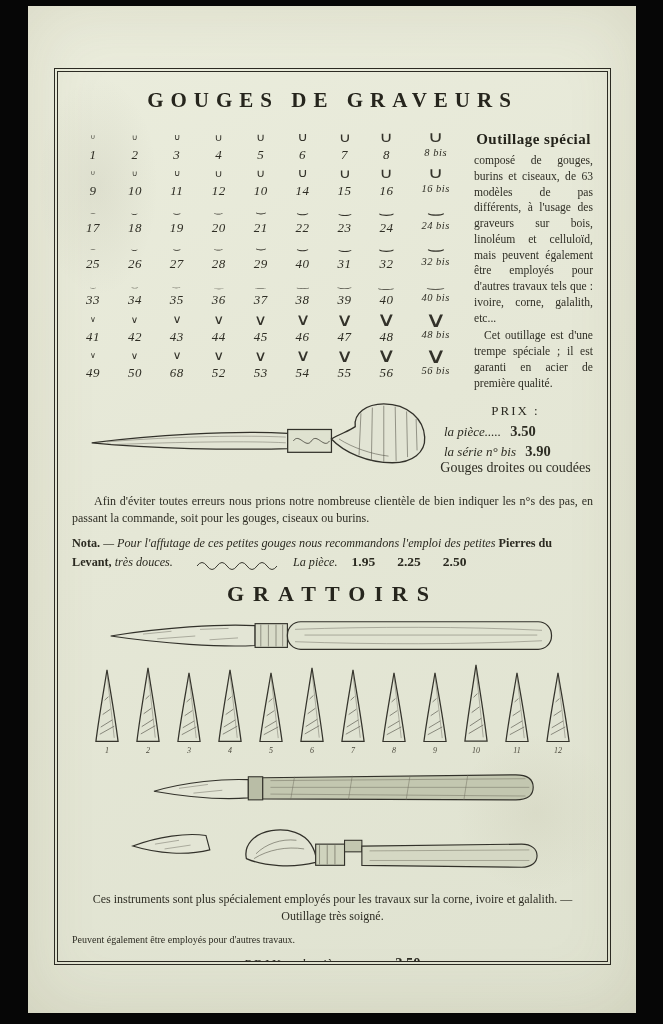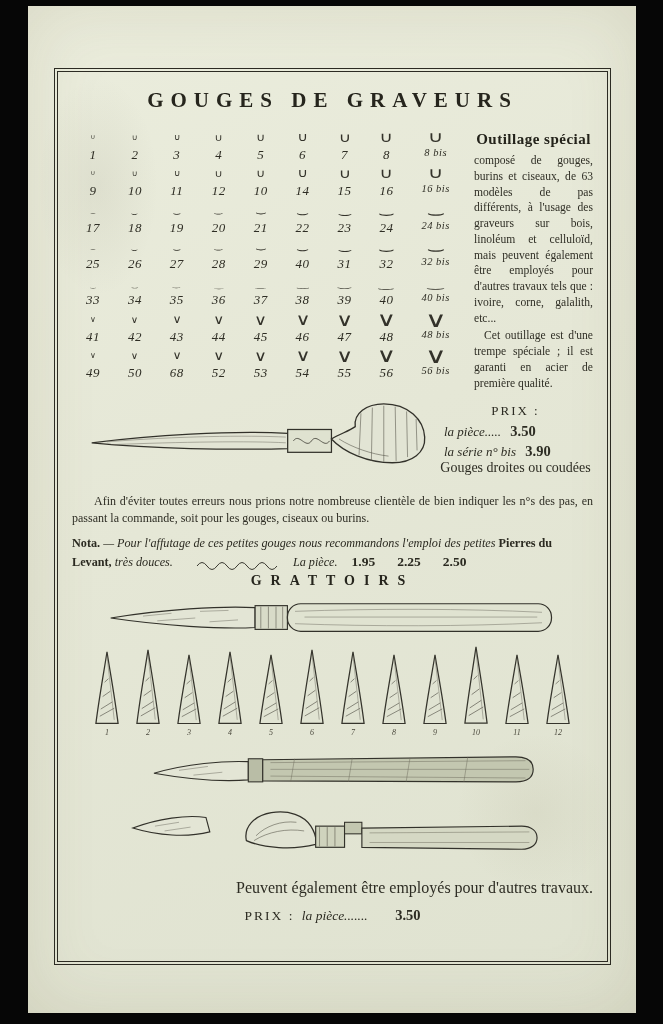--- a/index.html
+++ b/index.html
@@ -74,36 +74,36 @@
     text-indent:22px; margin-top:10px; color:#2e2d24;
   }
   .nota{ font-size:12.2px; line-height:1.5; margin-top:7px; color:#2b2a21; }
   .nota .nota-label{ font-weight:bold; }
   .nota .it{ font-style:italic; }
   .nota .bold-it{ font-weight:bold; }
   .nota .wavy{ display:inline-block; vertical-align:middle; margin:0 14px 0 22px; }
   .nota .piece-label{ font-style:italic; margin-right:14px; }
   .nota .price{ font-weight:bold; font-size:13.5px; margin-right:22px; }
   .title-grattoirs{
-    text-align:center; font-weight:bold; font-size:14px;
-    letter-spacing:9px; margin:0 0 10px; color:#26251d;
+    text-align:center; font-weight:bold; font-size:22px;
+    letter-spacing:9px; margin:8px 0 10px; color:#26251d;
   }
   .center{ text-align:center; }
   .blade-row{
     display:flex; justify-content:center; align-items:flex-end;
     gap:15px; margin-top:8px; height:92px;
   }
   .blade{ display:flex; flex-direction:column; align-items:center; }
   .blade-num{ font-size:8px; font-style:italic; color:#4c4a3e; margin-top:1px; }
   .tools-wrap{ text-align:center; margin-top:8px; }
   .bottom-para{
     font-size:12px; line-height:1.45; text-align:center;
     margin-top:10px; color:#2e2d24; padding:0 8px;
   }
-  .bottom-para2{ font-size:16px; text-align:right; margin-top:16px; }
+  .bottom-para2{ font-size:10px; text-align:left; margin-top:8px; }
   .prix-bottom{ text-align:center; margin-top:10px; font-size:13.5px; }
   .prix-bottom .cap{ letter-spacing:2px; }
   .prix-bottom .it{ font-style:italic; margin:0 10px 0 4px; }
   .prix-bottom .val{ font-weight:bold; font-size:14.5px; margin-left:14px; }
   svg{ display:inline-block; vertical-align:middle; }
 </style>
 </head>
 <body>
 
 <div class="paper">
@@ -550,20 +550,21 @@
           <path d="M150 99 C147 85 158 73 176 70 C194 67 210 73 217 84 C222 92 223 98 222 103 C198 109 168 107 150 99 Z" fill="#e1e3d3" stroke="#32312a" stroke-width="1.3"></path>
           <path d="M160 94 C170 84 186 78 202 80 M158 99 C172 90 192 86 210 89" stroke="#57554a" stroke-width="0.6" fill="none"></path>
           <rect x="222" y="84" width="30" height="22" fill="#cfd3bd" stroke="#32312a" stroke-width="1.2"></rect>
           <path d="M226 85 L226 105 M234 85 L234 105 M242 85 L242 105" stroke="#57554a" stroke-width="0.6"></path>
           <rect x="252" y="80" width="18" height="12" fill="#c3c7b0" stroke="#32312a" stroke-width="1.1"></rect>
           <path d="M270 86 L436 84 C446 84 452 89 452 96 C452 103 446 108 436 108 L270 106 Z" fill="#d5d8c4" stroke="#32312a" stroke-width="1.2"></path>
           <path d="M278 91 L444 90 M278 101 L444 101" stroke="#6e6c5e" stroke-width="0.5"></path>
         </svg>
       </div>
 
+      <p class="bottom-para">Ces instruments sont plus spécialement employés pour les travaux sur la corne, ivoire et galalith. — Outillage très soigné.</p>
       <p class="bottom-para2">Peuvent également être employés pour d'autres travaux.</p>
 
       <div class="prix-bottom">
         <span class="cap">PRIX :</span>
         <span class="it">la pièce.......</span>
         <span class="val">3.50</span>
       </div>
 
     </div>
   </div>

